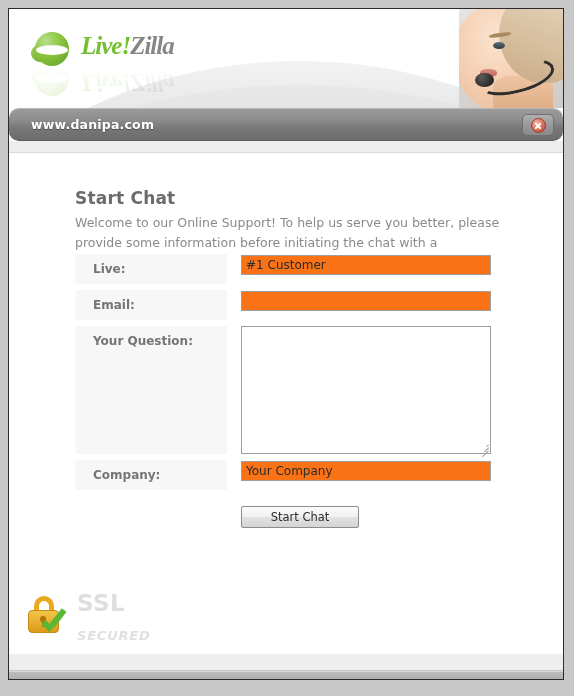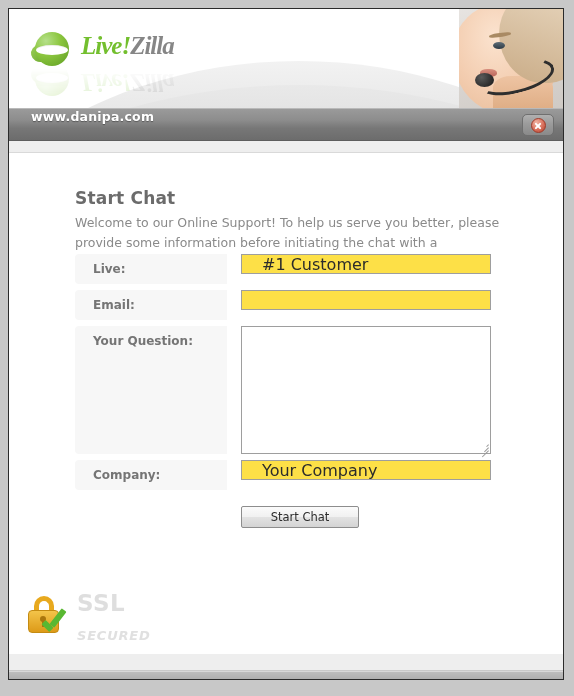--- a/index.html
+++ b/index.html
@@ -198,21 +198,22 @@
     position: absolute;
     left: 0;
     top: 99px;
     width: 554px;
     height: 33px;
     background: linear-gradient(180deg,#9a9a9a 0%, #8d8d8d 35%, #777777 62%, #6c6c6c 100%);
     border-top: 1px solid #b9b9b9;
     border-bottom: 1px solid #5d5d5d;
     box-sizing: border-box;
     display: flex;
-    align-items: flex-start;
+    align-items: center;
+    border-radius: 10px;
   }
   #url-text {
     margin-left: 22px;
     color: #ffffff;
     font-size: 12.5px;
     font-weight: bold;
     letter-spacing: .2px;
     text-shadow: 0 1px 1px rgba(0,0,0,.35);
   }
   #close-button {
@@ -321,25 +322,25 @@
   .row-area  .form-label { height: 128px; }
   .form-field {
     margin-left: 14px;
     flex: 1;
   }
   .text-input {
     width: 250px;
     height: 20px;
     box-sizing: border-box;
     border: 1px solid #9e9e9e;
-    background: #fde047;
+    background: #f97316;
     font-family: "DejaVu Sans", sans-serif;
-    font-size: 16px;
+    font-size: 12px;
     color: #2b2b2b;
-    padding: 2px 20px;
+    padding: 2px 4px;
     outline: none;
   }
   .textarea-wrap {
     position: relative;
     width: 250px;
     height: 128px;
   }
   .text-area {
     width: 250px;
     height: 128px;

